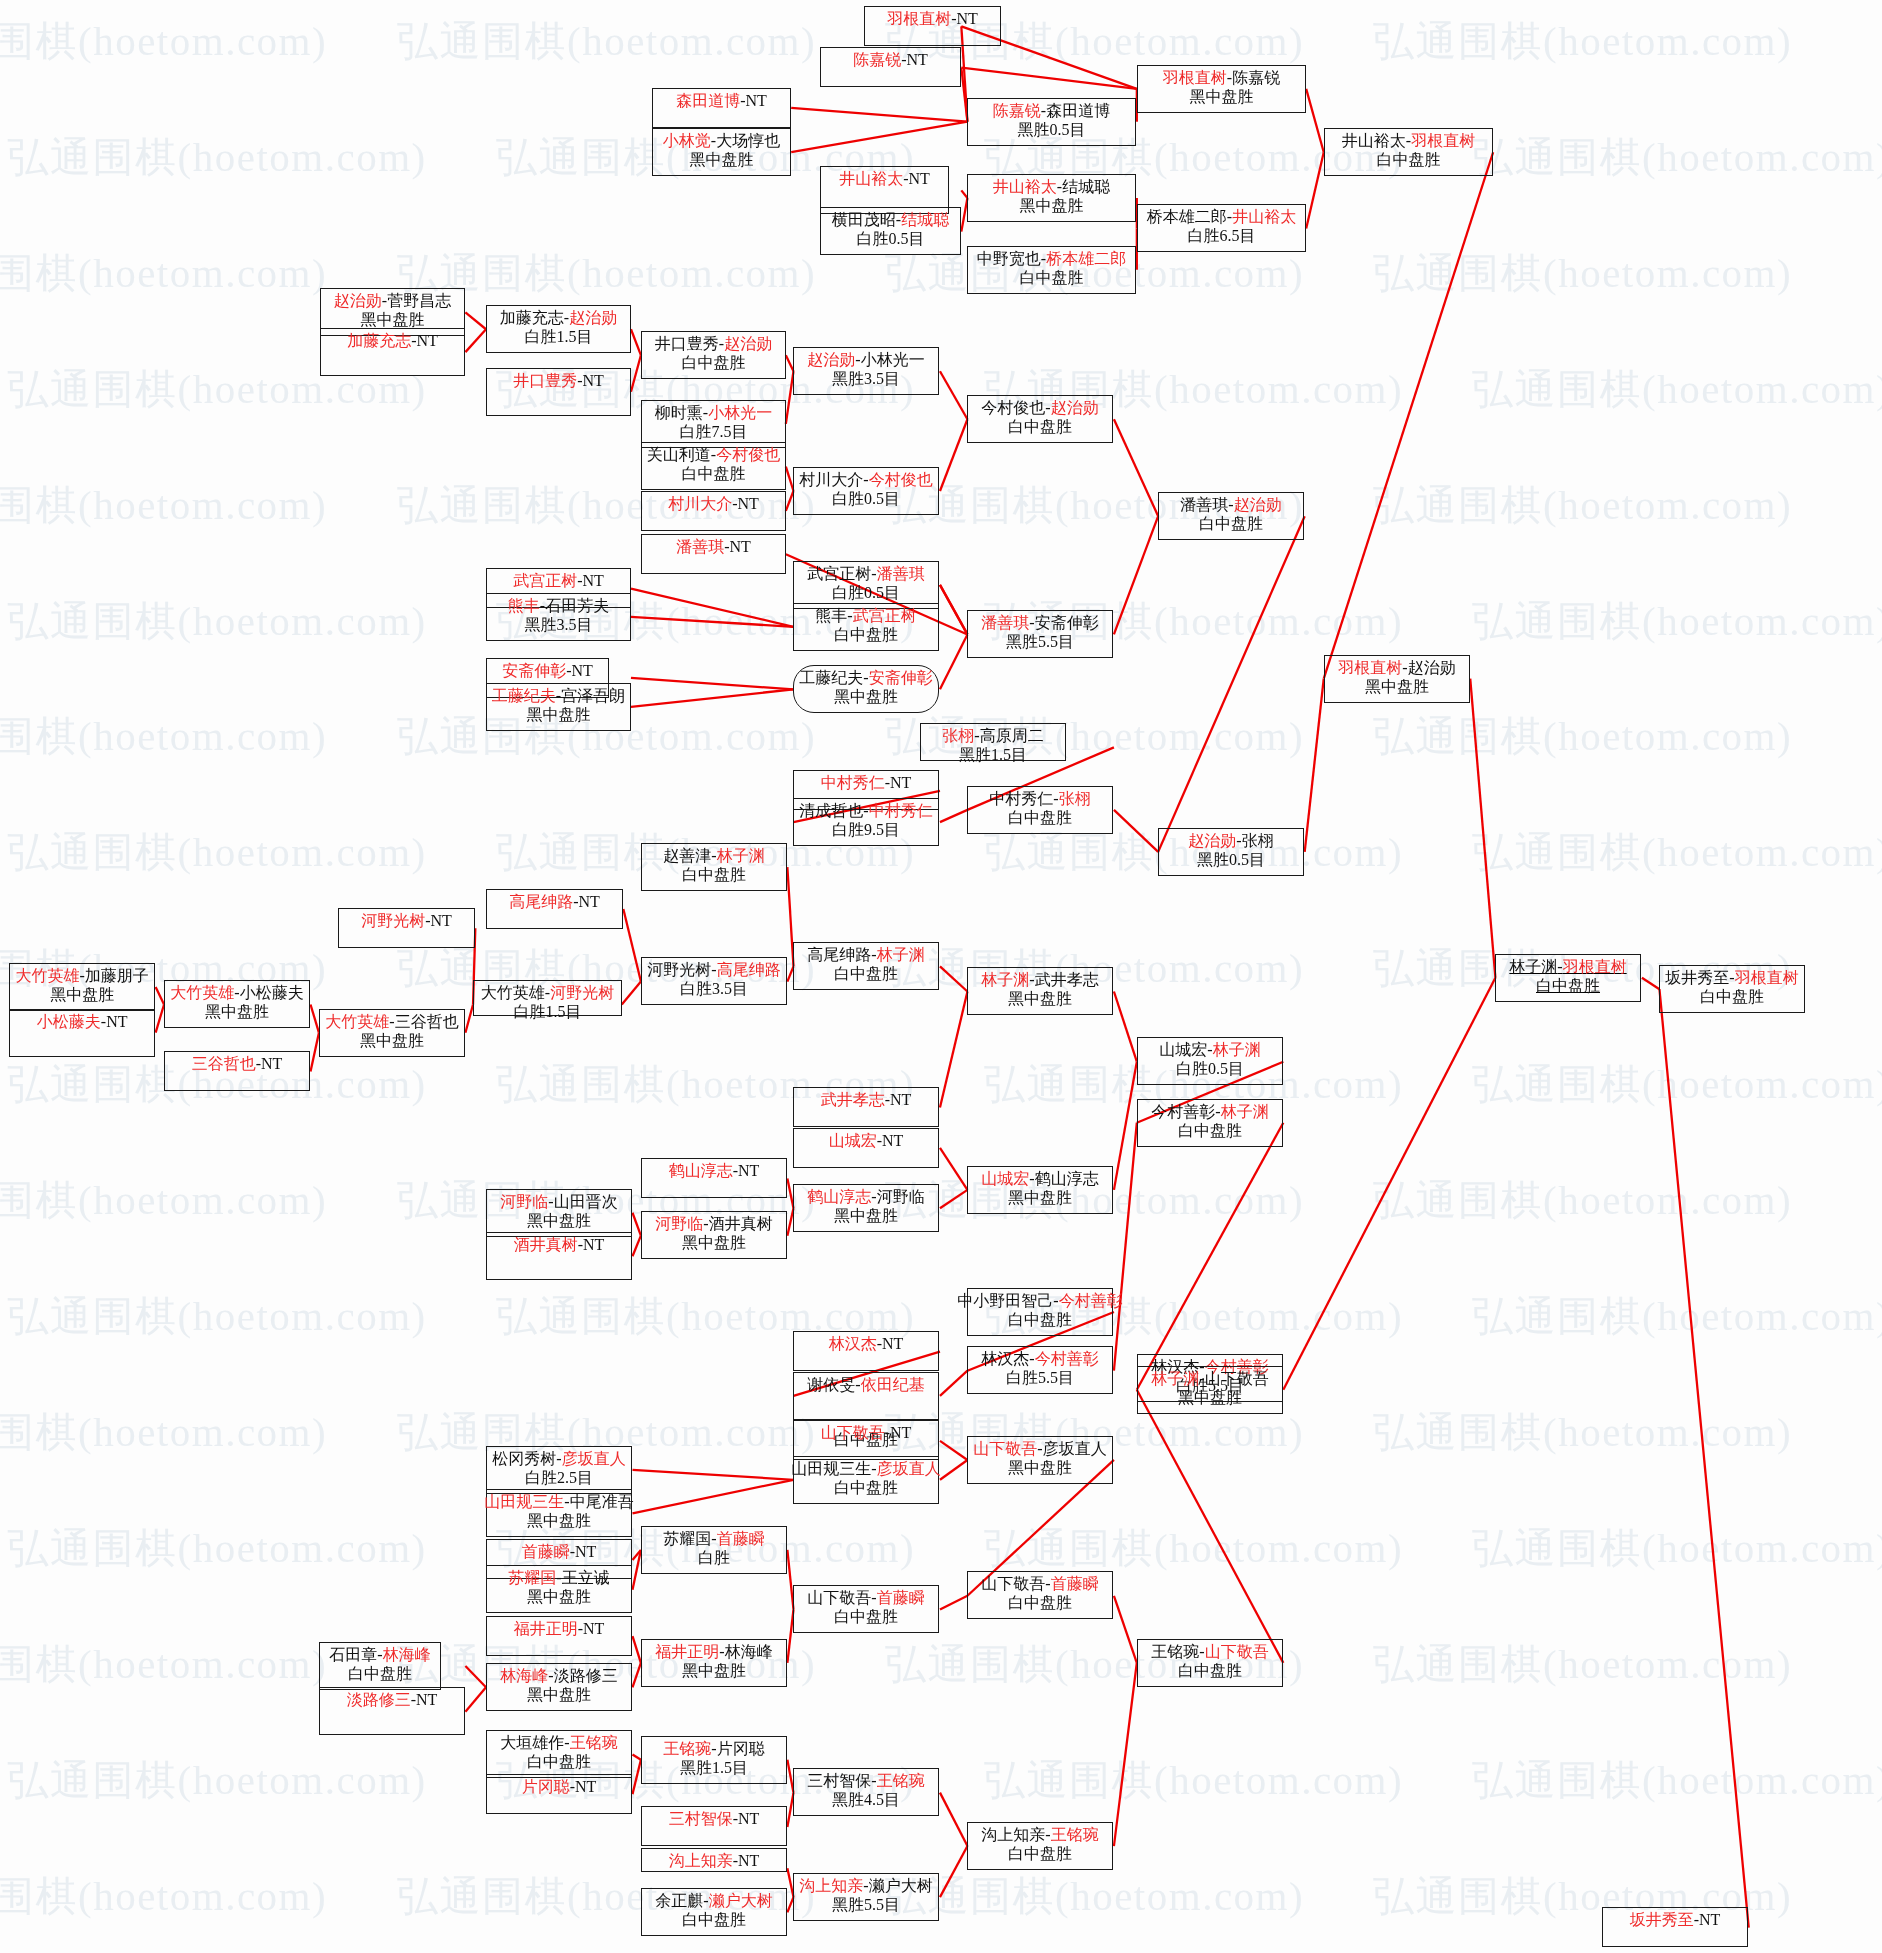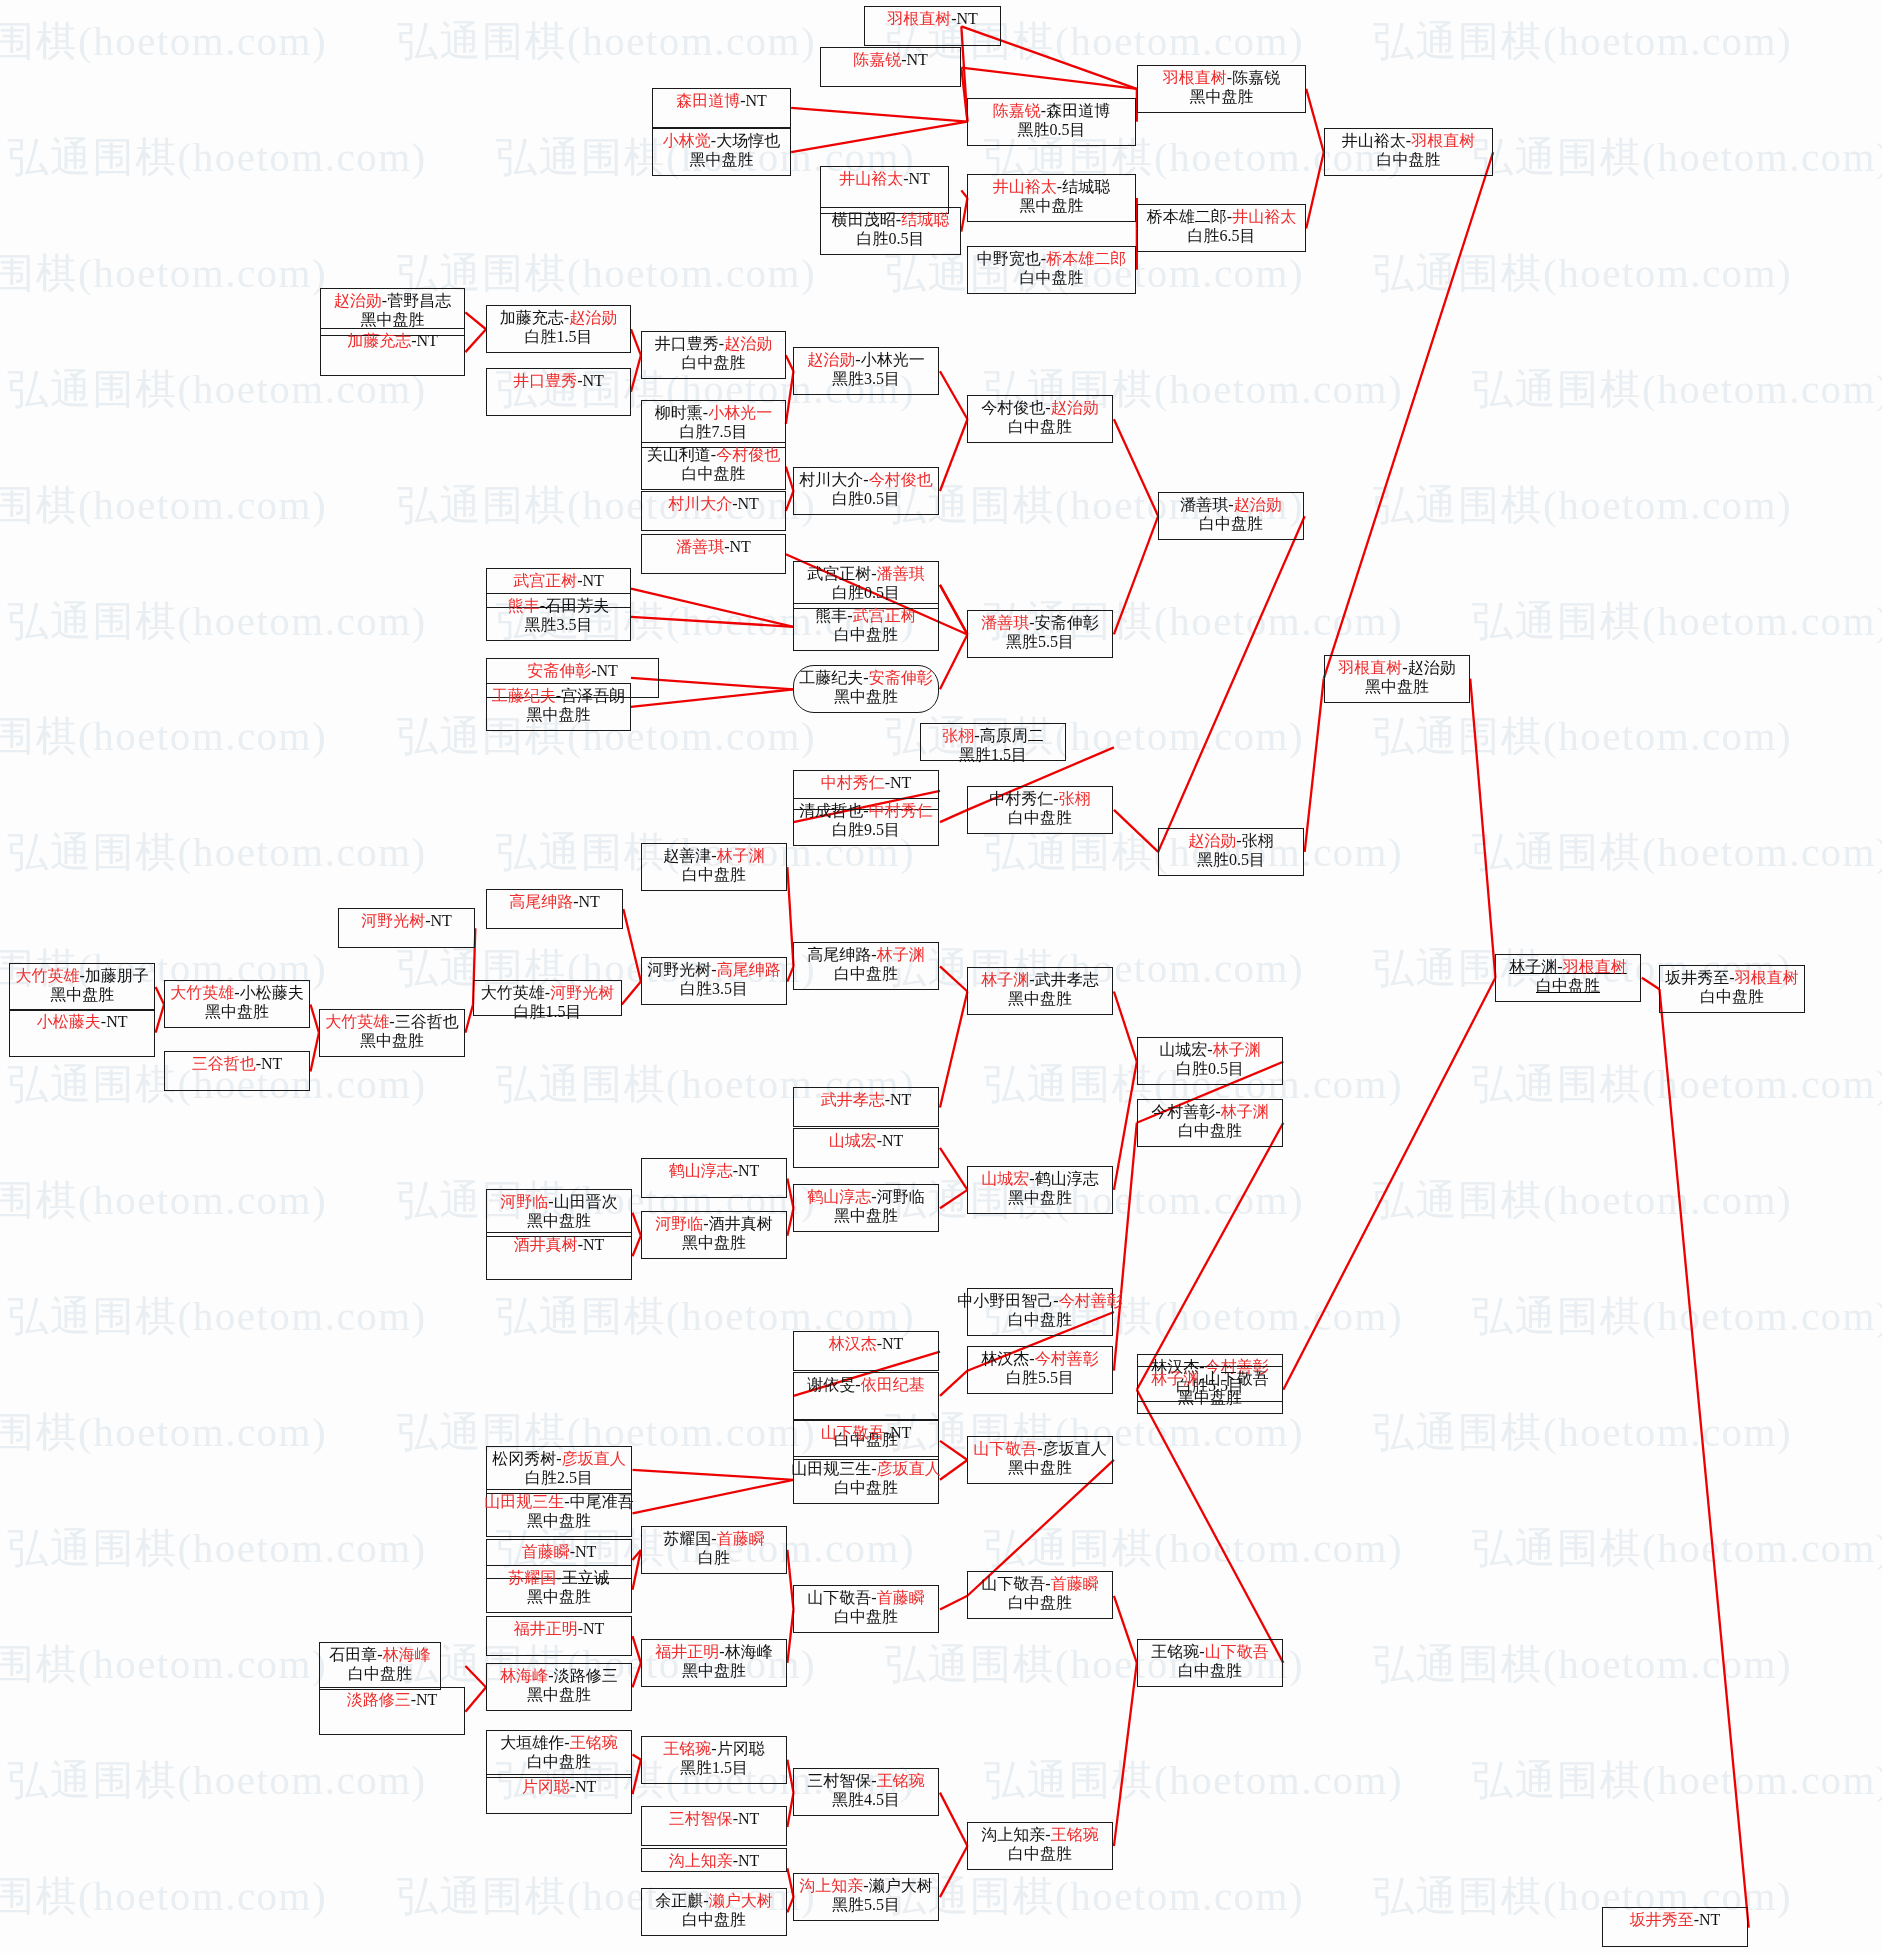--- a/index.html
+++ b/index.html
@@ -317,21 +317,21 @@
       <div class="node" style="left: 641px; top: 534px; width: 145px; height: 40px;">
         <div class="ln"><span class="w">潘善琪</span><span class="dash">-</span><span class="l">NT</span></div>
       </div>
       <div class="node" style="left: 486px; top: 568px; width: 145px; height: 40px;">
         <div class="ln"><span class="w">武宫正树</span><span class="dash">-</span><span class="l">NT</span></div>
       </div>
       <div class="node" style="left: 486px; top: 593px; width: 145px; height: 48px;">
         <div class="ln"><span class="w">熊丰</span><span class="dash">-</span><span class="l">石田芳夫</span></div>
         <div class="ln2">黑胜3.5目</div>
       </div>
-      <div class="node" style="left: 486px; top: 658px; width: 173px; height: 40px;">
+      <div class="node" style="left: 486px; top: 658px; width: 123px; height: 40px;">
         <div class="ln"><span class="w">安斋伸彰</span><span class="dash">-</span><span class="l">NT</span></div>
       </div>
       <div class="node" style="left: 486px; top: 683px; width: 145px; height: 48px;">
         <div class="ln"><span class="w">工藤纪夫</span><span class="dash">-</span><span class="l">宫泽吾朗</span></div>
         <div class="ln2">黑中盘胜</div>
       </div>
       <div class="node" style="left: 793px; top: 347px; width: 146px; height: 48px;">
         <div class="ln"><span class="w">赵治勋</span><span class="dash">-</span><span class="l">小林光一</span></div>
         <div class="ln2">黑胜3.5目</div>
       </div>

